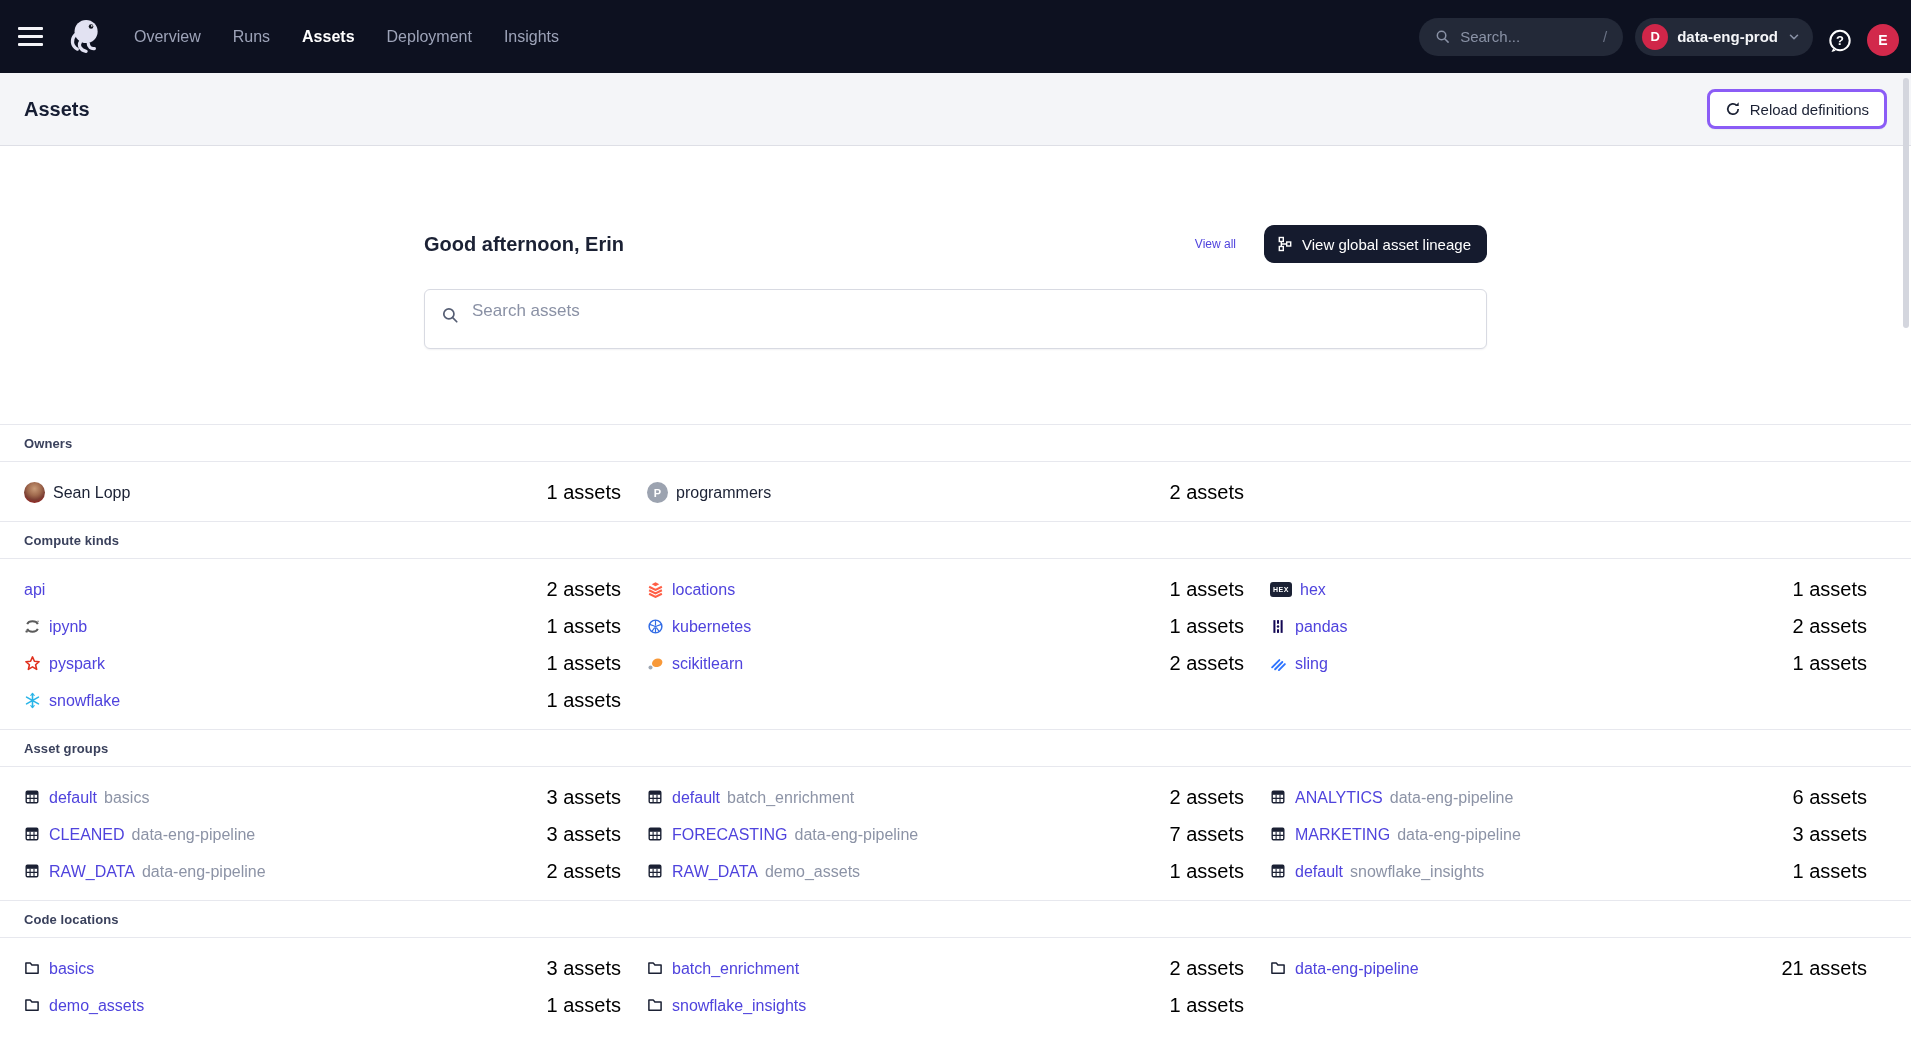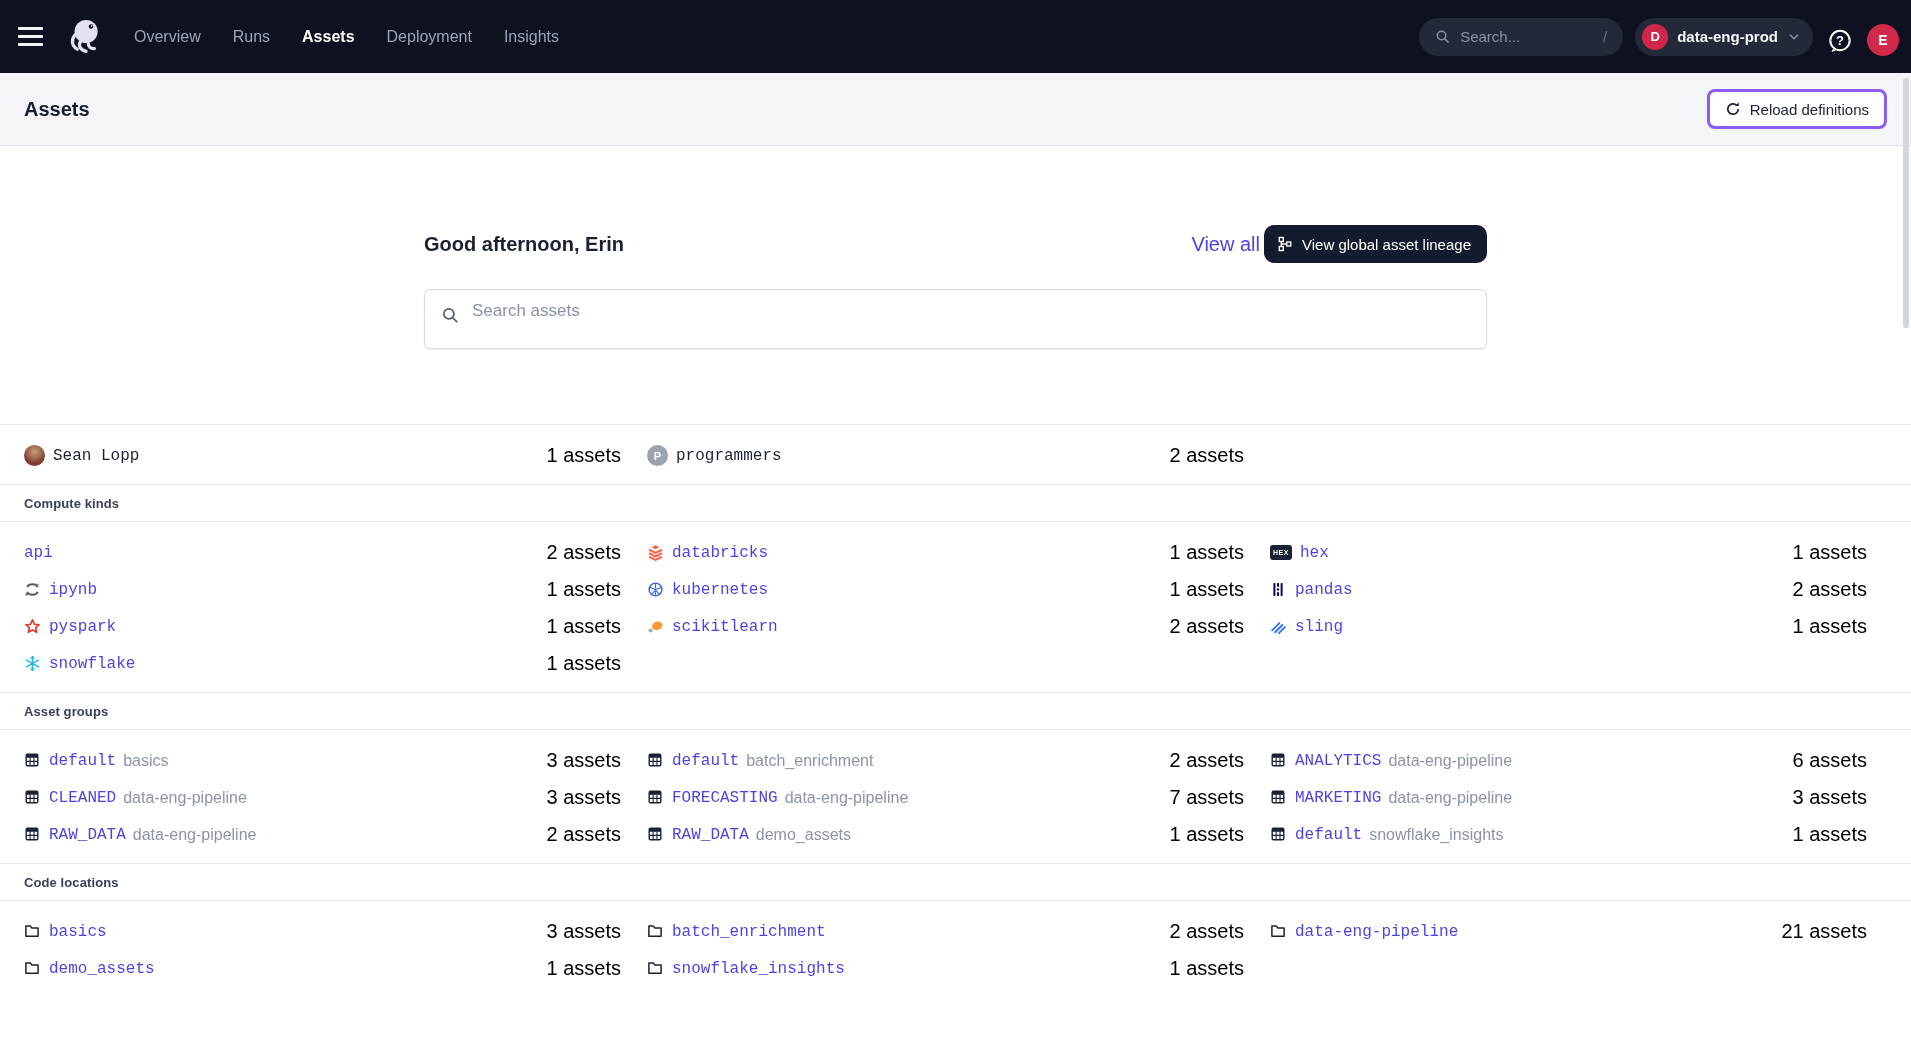--- a/index.html
+++ b/index.html
@@ -50,21 +50,21 @@
     background:#fff; border:3px solid #8b5cf6; border-radius:8px; height:40px;
     display:flex; align-items:center; gap:9px; padding:0 15px; font-size:15px; color:#1B2134;
     cursor:pointer; box-shadow:0 1px 1px rgba(20,25,50,.04);
   }
   .reload-btn .ic { width:16px; height:16px; display:flex; }
 
   
   .greeting-wrap { width:1063px; margin:79px auto 0; }
   .greeting-row { display:flex; align-items:center; }
   .greeting-title { font-size:20px; font-weight:bold; color:#1B2134; margin-right:auto; }
-  .view-all { color:var(--accent); font-size:20px; cursor:pointer; margin-right:4px; }
+  .view-all { color:var(--accent); font-size:12px; cursor:pointer; margin-right:28px; }
   .lineage-btn {
     background:#151B2E; color:#fff; border:none; border-radius:10px; height:38px;
     display:flex; align-items:center; gap:9px; padding:0 16px 0 13px; font-size:15px; cursor:pointer;
     font-family:"Liberation Sans", sans-serif;
     justify-content:center;
   }
   .lineage-btn .ic { width:16px; height:16px; display:flex; }
   .asset-search { position:relative; margin-top:26px; }
   .asset-search input {
     width:100%; height:60px; border:1px solid #D8DAE2; border-radius:6px;
@@ -81,21 +81,21 @@
   .section-label {
     padding:11px 24px 10px; font-size:13px; color:#3A415C; font-weight:bold;
     border-bottom:1px solid #E7E8EE; letter-spacing:.1px;
   }
   .section-rows {
     display:grid; grid-template-columns:repeat(3,1fr); column-gap:26px;
     padding:12px 44px 10px 24px;
   }
   .cell { height:37px; display:flex; align-items:center; gap:8px; }
   .cell .ic { width:17px; height:17px; display:flex; flex:none; }
-  .item-link { font-size:16px; color:var(--accent); cursor:pointer; text-decoration:none; white-space:nowrap;font-family:Liberation Mono, monospace; }
+  .item-link { font-size:16px; color:var(--accent); cursor:pointer; text-decoration:none; white-space:nowrap; }
   .item-link.plain { color:#1B2134; }
   .item-suffix { font-size:16px; color:#8C93A6; margin-left:-1px; white-space:nowrap; }
   .item-count { margin-left:auto; font-size:20px; color:#000000; }
   .hex-badge {
     width:22px; height:15px; border-radius:3px; background:#1B2134; color:#fff;
     font-size:7px; font-weight:bold; letter-spacing:.5px; display:flex; align-items:center; justify-content:center; flex:none;
   }
   .avatar-photo {
     width:21px; height:21px; border-radius:50%; flex:none;
     background:radial-gradient(circle at 50% 32%, #C99B78 0%, #A06A4E 38%, #7C4034 62%, #8F2B26 78%, #5E241F 100%);
@@ -203,20 +203,21 @@
           <circle cx="7" cy="7" r="4.5" fill="none" stroke="currentColor" stroke-width="1.5"></circle>
           <line x1="10.6" y1="10.6" x2="14" y2="14" stroke="currentColor" stroke-width="1.5" stroke-linecap="round"></line>
         </svg>
     </span>
     <input type="text" placeholder="Search assets" style="">
   </div>
 </div>
 
 <div class="sections" id="sections">
     <div class="section">
+      <div class="section-label">Owners</div>
       <div class="section-rows">
         <div class="cell">
           <span class="avatar-photo"></span>
           <a class="item-link plain">Sean Lopp</a>
           <span class="item-count">1 assets</span>
         </div>
         <div class="cell">
           <span class="avatar-letter">P</span>
           <a class="item-link plain">programmers</a>
           <span class="item-count">2 assets</span>
@@ -232,21 +233,21 @@
         </div>
         <div class="cell">
           <span class="ic">
             <svg viewBox="0 0 16 16" width="17" height="17" fill="none">
               <path d="M8 1.2 11.6 3.1 8 5 4.4 3.1Z" fill="#FF5F46"></path>
               <path d="M2 5.4 8 8.4 14 5.4" stroke="#FF5F46" stroke-width="1.9"></path>
               <path d="M2 8.7 8 11.7 14 8.7" stroke="#FF5F46" stroke-width="1.9"></path>
               <path d="M2 12 8 15 14 12" stroke="#FF5F46" stroke-width="1.9"></path>
             </svg>
           </span>
-          <a class="item-link">databricks</a>
+          <a class="item-link">locations</a>
           <span class="item-count">1 assets</span>
         </div>
         <div class="cell">
           <span class="hex-badge">HEX</span>
           <a class="item-link">hex</a>
           <span class="item-count">1 assets</span>
         </div>
         <div class="cell">
           <span class="ic">
             <svg viewBox="0 0 16 16" width="17" height="17" fill="none">

